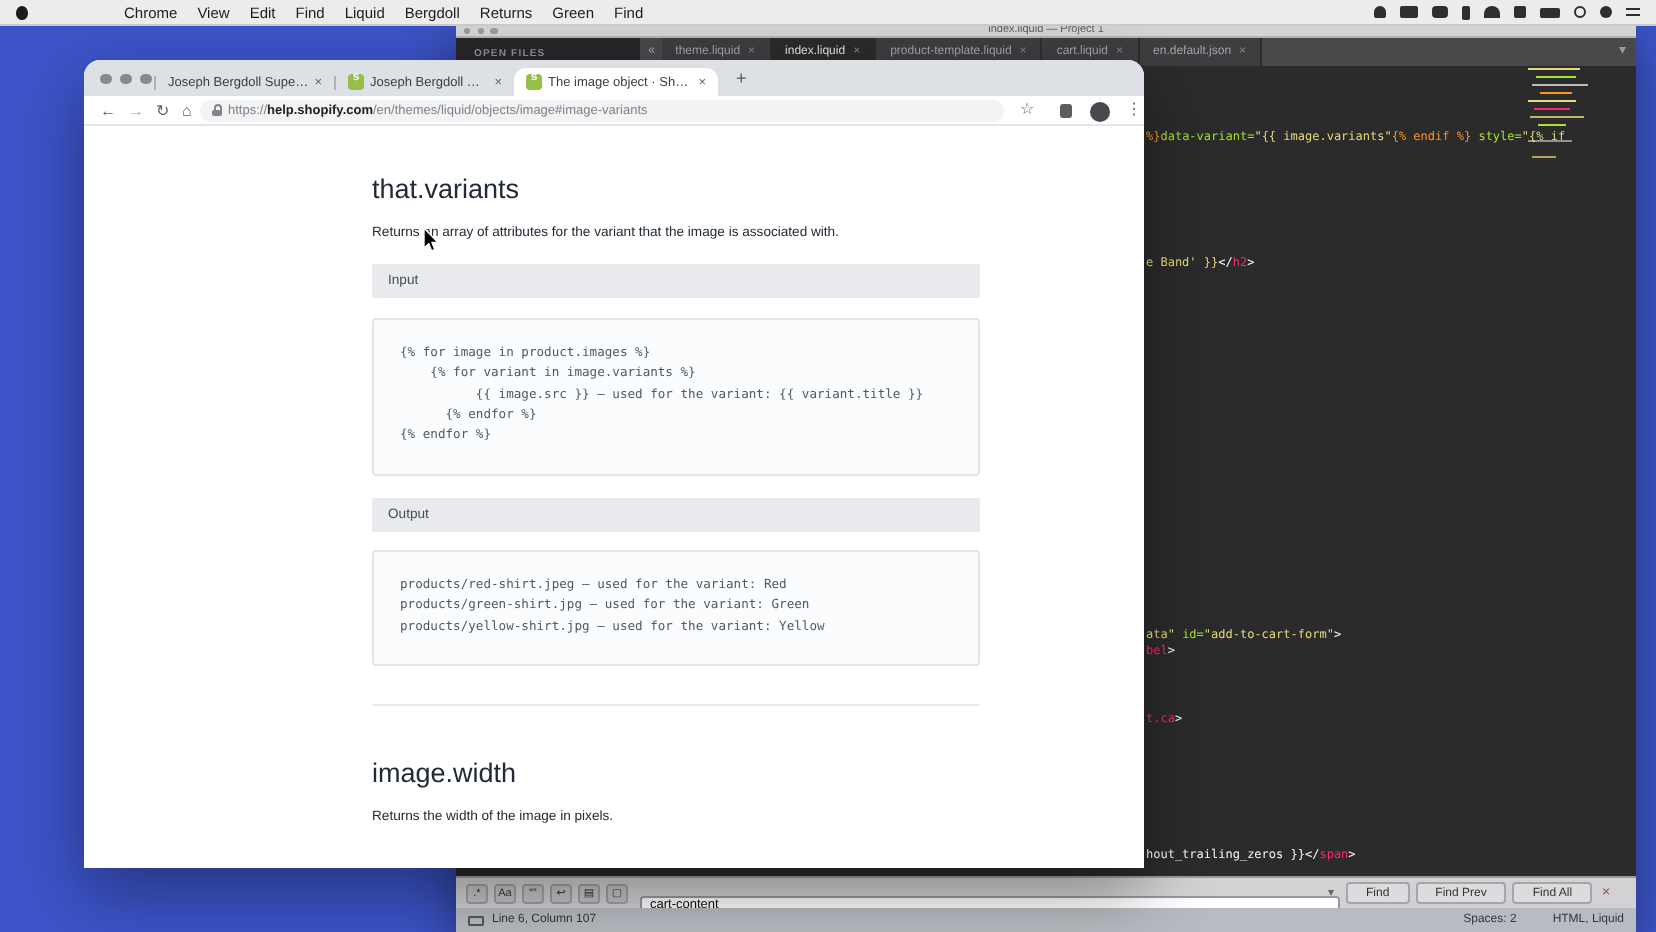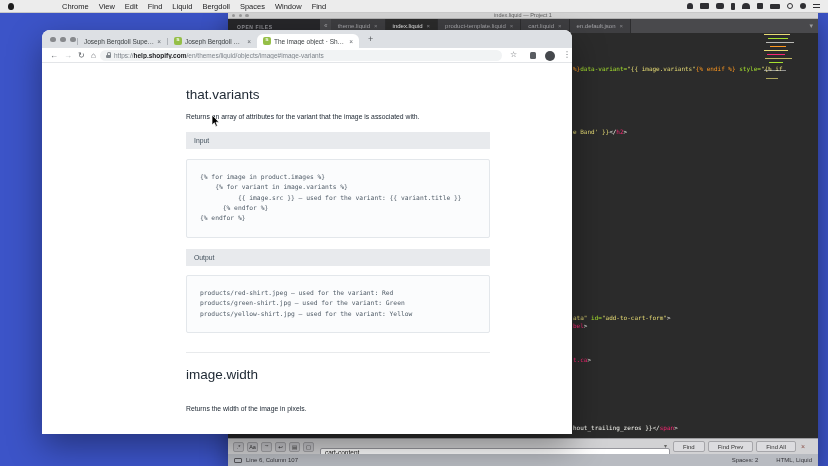--- a/index.html
+++ b/index.html
@@ -115,22 +115,22 @@
 <body>
 
 <div class="menubar">
   <div class="apple"></div>
   <span class="mitem app">Chrome</span>
   <span class="mitem">View</span>
   <span class="mitem">Edit</span>
   <span class="mitem">Find</span>
   <span class="mitem">Liquid</span>
   <span class="mitem">Bergdoll</span>
-  <span class="mitem">Spaces</span>
-  <span class="mitem">Window</span>
+  <span class="mitem">Returns</span>
+  <span class="mitem">Green</span>
   <span class="mitem">Find</span>
   <div class="mb-icons">
       <div class="mb-ico mb-notifications"></div>
       <div class="mb-ico mb-display"></div>
       <div class="mb-ico mb-camera"></div>
       <div class="mb-ico mb-bluetooth"></div>
       <div class="mb-ico mb-wifi"></div>
       <div class="mb-ico mb-volume"></div>
       <div class="mb-ico mb-battery"></div>
       <div class="mb-ico mb-spotlight"></div>
@@ -285,21 +285,21 @@
     </div>
 
     <div class="sec-bar" style="top:186px">Output</div>
     <div class="code-block" style="top:212px;height:58px">
       <pre>products/red-shirt.jpeg — used for the variant: Red
 products/green-shirt.jpg — used for the variant: Green
 products/yellow-shirt.jpg — used for the variant: Yellow</pre>
     </div>
 
     <div class="doc-hr" style="top:289px"></div>
-    <h1 class="doc-h1" style="top:304px">image.width</h1>
+    <h1 class="doc-h1" style="top:316px">image.width</h1>
     <p class="doc-p" style="top:342px">Returns the width of the image in pixels.</p>
   </div>
 </div>
 
 <div class="cursor">
   <svg width="9" height="12" viewBox="0 0 9 12">
     <path d="M1,0 L1,10 L3.4,7.8 L4.8,11.4 L6.4,10.7 L5,7.2 L8,7.2 Z" fill="#000" stroke="#fff" stroke-width="0.7"></path>
   </svg>
 </div>
 

